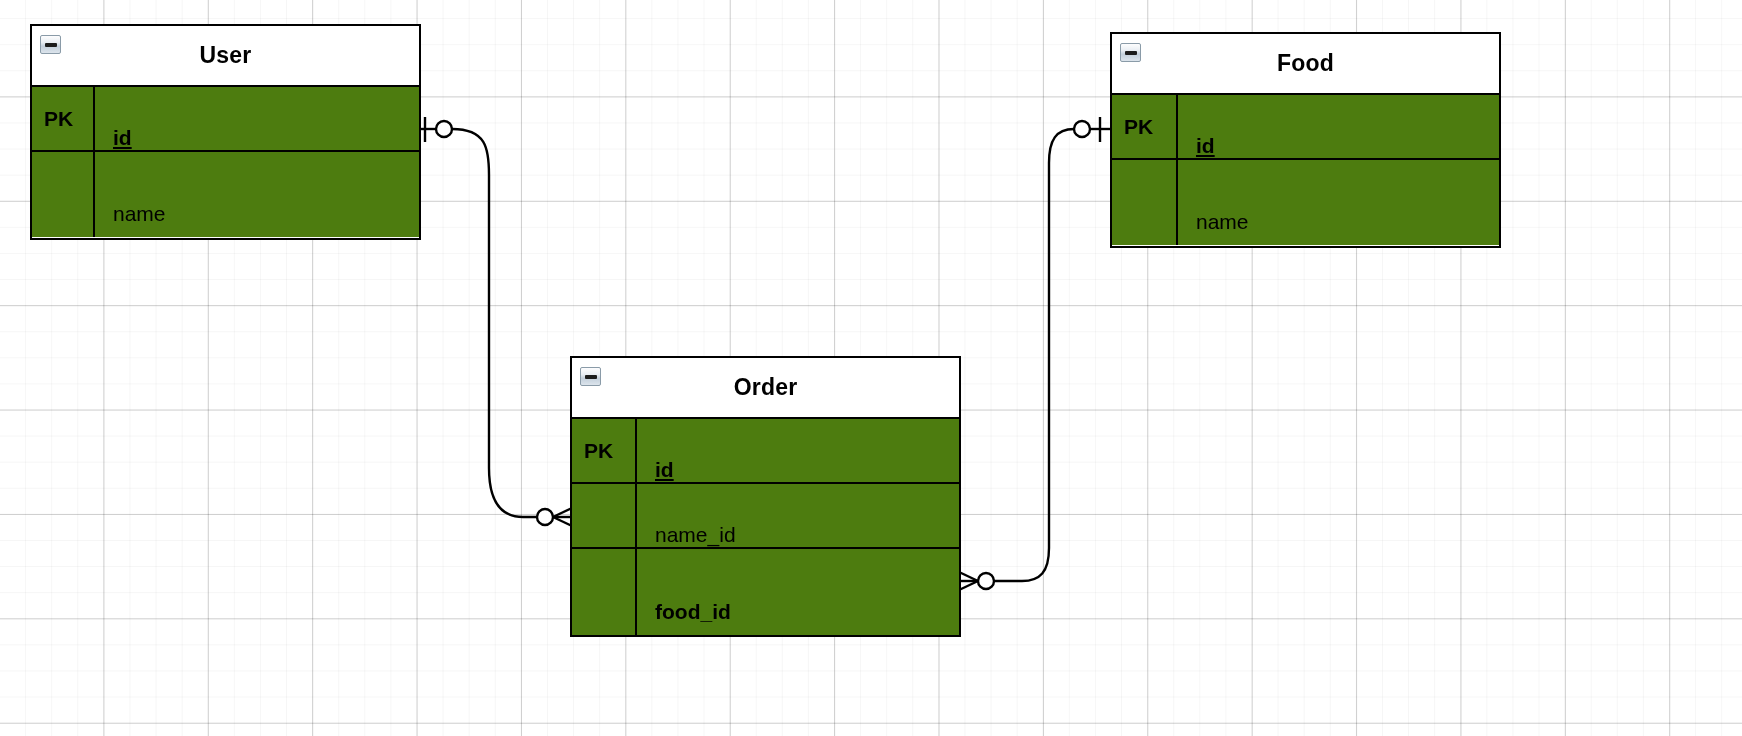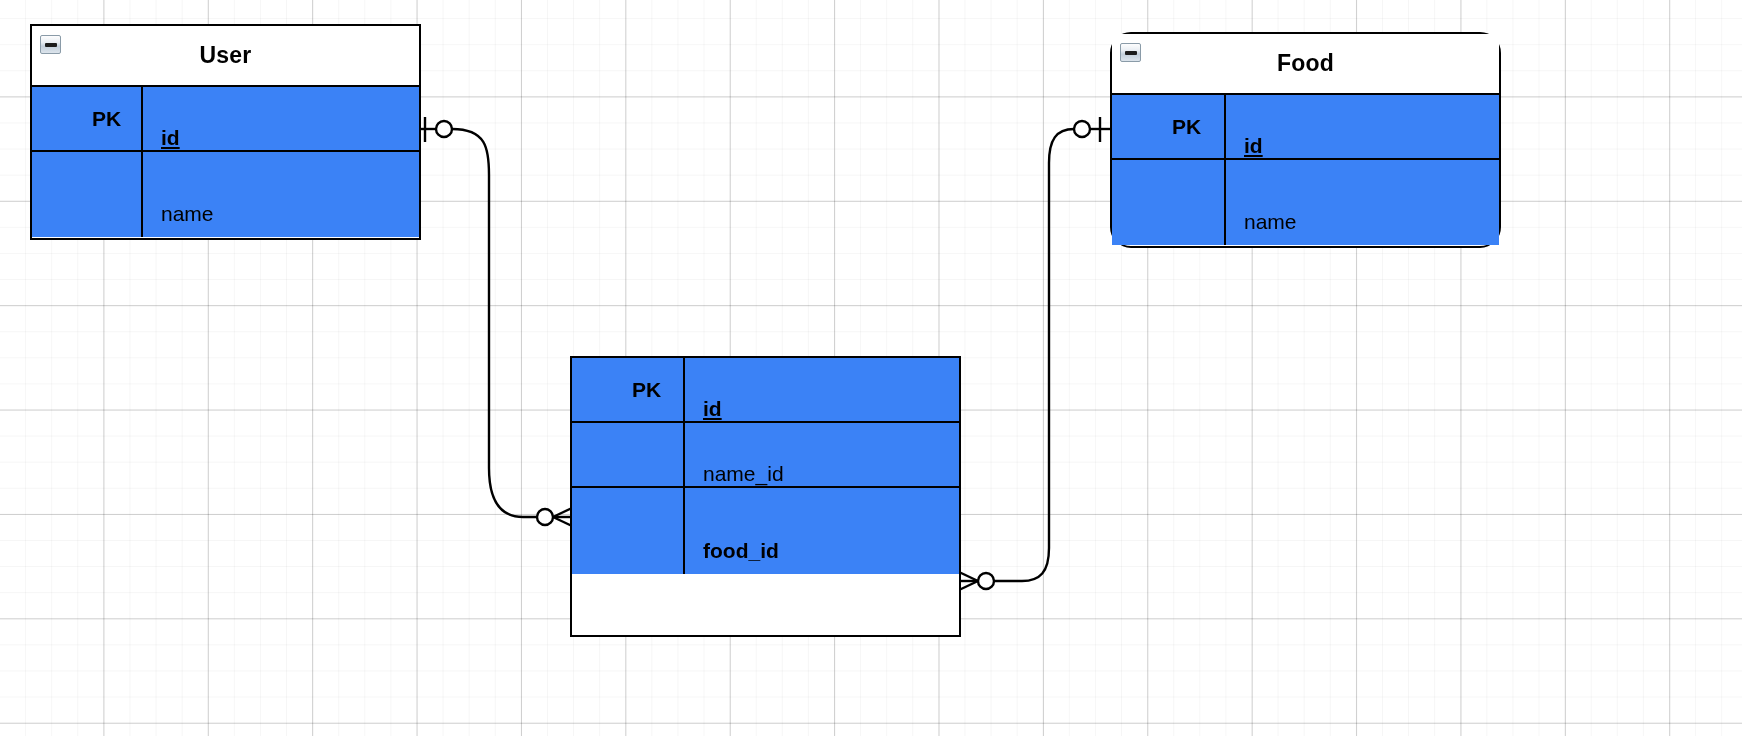--- a/index.html
+++ b/index.html
@@ -77,22 +77,21 @@
     width: 12px;
     height: 4px;
     background: #1c1c1c;
     border-radius: 1px;
   }
 
   .entity-row {
     display: flex;
     box-sizing: border-box;
     border-bottom: 2px solid #000000;
-    background: #3b82f6;
-    padding-left: 48px;
+    background: #4d7c0f;
   }
   .entity-row:last-child {
     border-bottom: none;
   }
 
   .cell-key {
     box-sizing: border-box;
     border-right: 2px solid #000000;
     display: flex;
     align-items: center;
@@ -204,38 +203,44 @@
     <div class="entity-row" style="height:65px;">
       <div class="cell-key" style="width:63px;">PK</div>
       <div class="cell-attr pk-attr">id</div>
     </div>
     <div class="entity-row" style="height:85px;">
       <div class="cell-key" style="width:63px;"></div>
       <div class="cell-attr">name</div>
     </div>
   </div>
 
-  <div class="entity" style="left:1110px; top:32px; width:391px; height:216px;border-radius:21px;">
+  <div class="entity" style="left:1110px; top:32px; width:391px; height:216px;">
     <div class="entity-header">
       <div class="collapse-btn">
         <span class="minus"></span>
       </div>
       <span class="entity-title">Food</span>
     </div>
     <div class="entity-row" style="height:65px;">
       <div class="cell-key" style="width:66px;">PK</div>
       <div class="cell-attr pk-attr">id</div>
     </div>
     <div class="entity-row" style="height:85px;">
       <div class="cell-key" style="width:66px;"></div>
       <div class="cell-attr">name</div>
     </div>
   </div>
 
   <div class="entity" style="left:570px; top:356px; width:391px; height:281px;">
+    <div class="entity-header">
+      <div class="collapse-btn">
+        <span class="minus"></span>
+      </div>
+      <span class="entity-title">Order</span>
+    </div>
     <div class="entity-row" style="height:65px;">
       <div class="cell-key" style="width:65px;">PK</div>
       <div class="cell-attr pk-attr">id</div>
     </div>
     <div class="entity-row" style="height:65px;">
       <div class="cell-key" style="width:65px;"></div>
       <div class="cell-attr">name_id</div>
     </div>
     <div class="entity-row" style="height:86px;font-weight:bold;">
       <div class="cell-key" style="width:65px;"></div>

